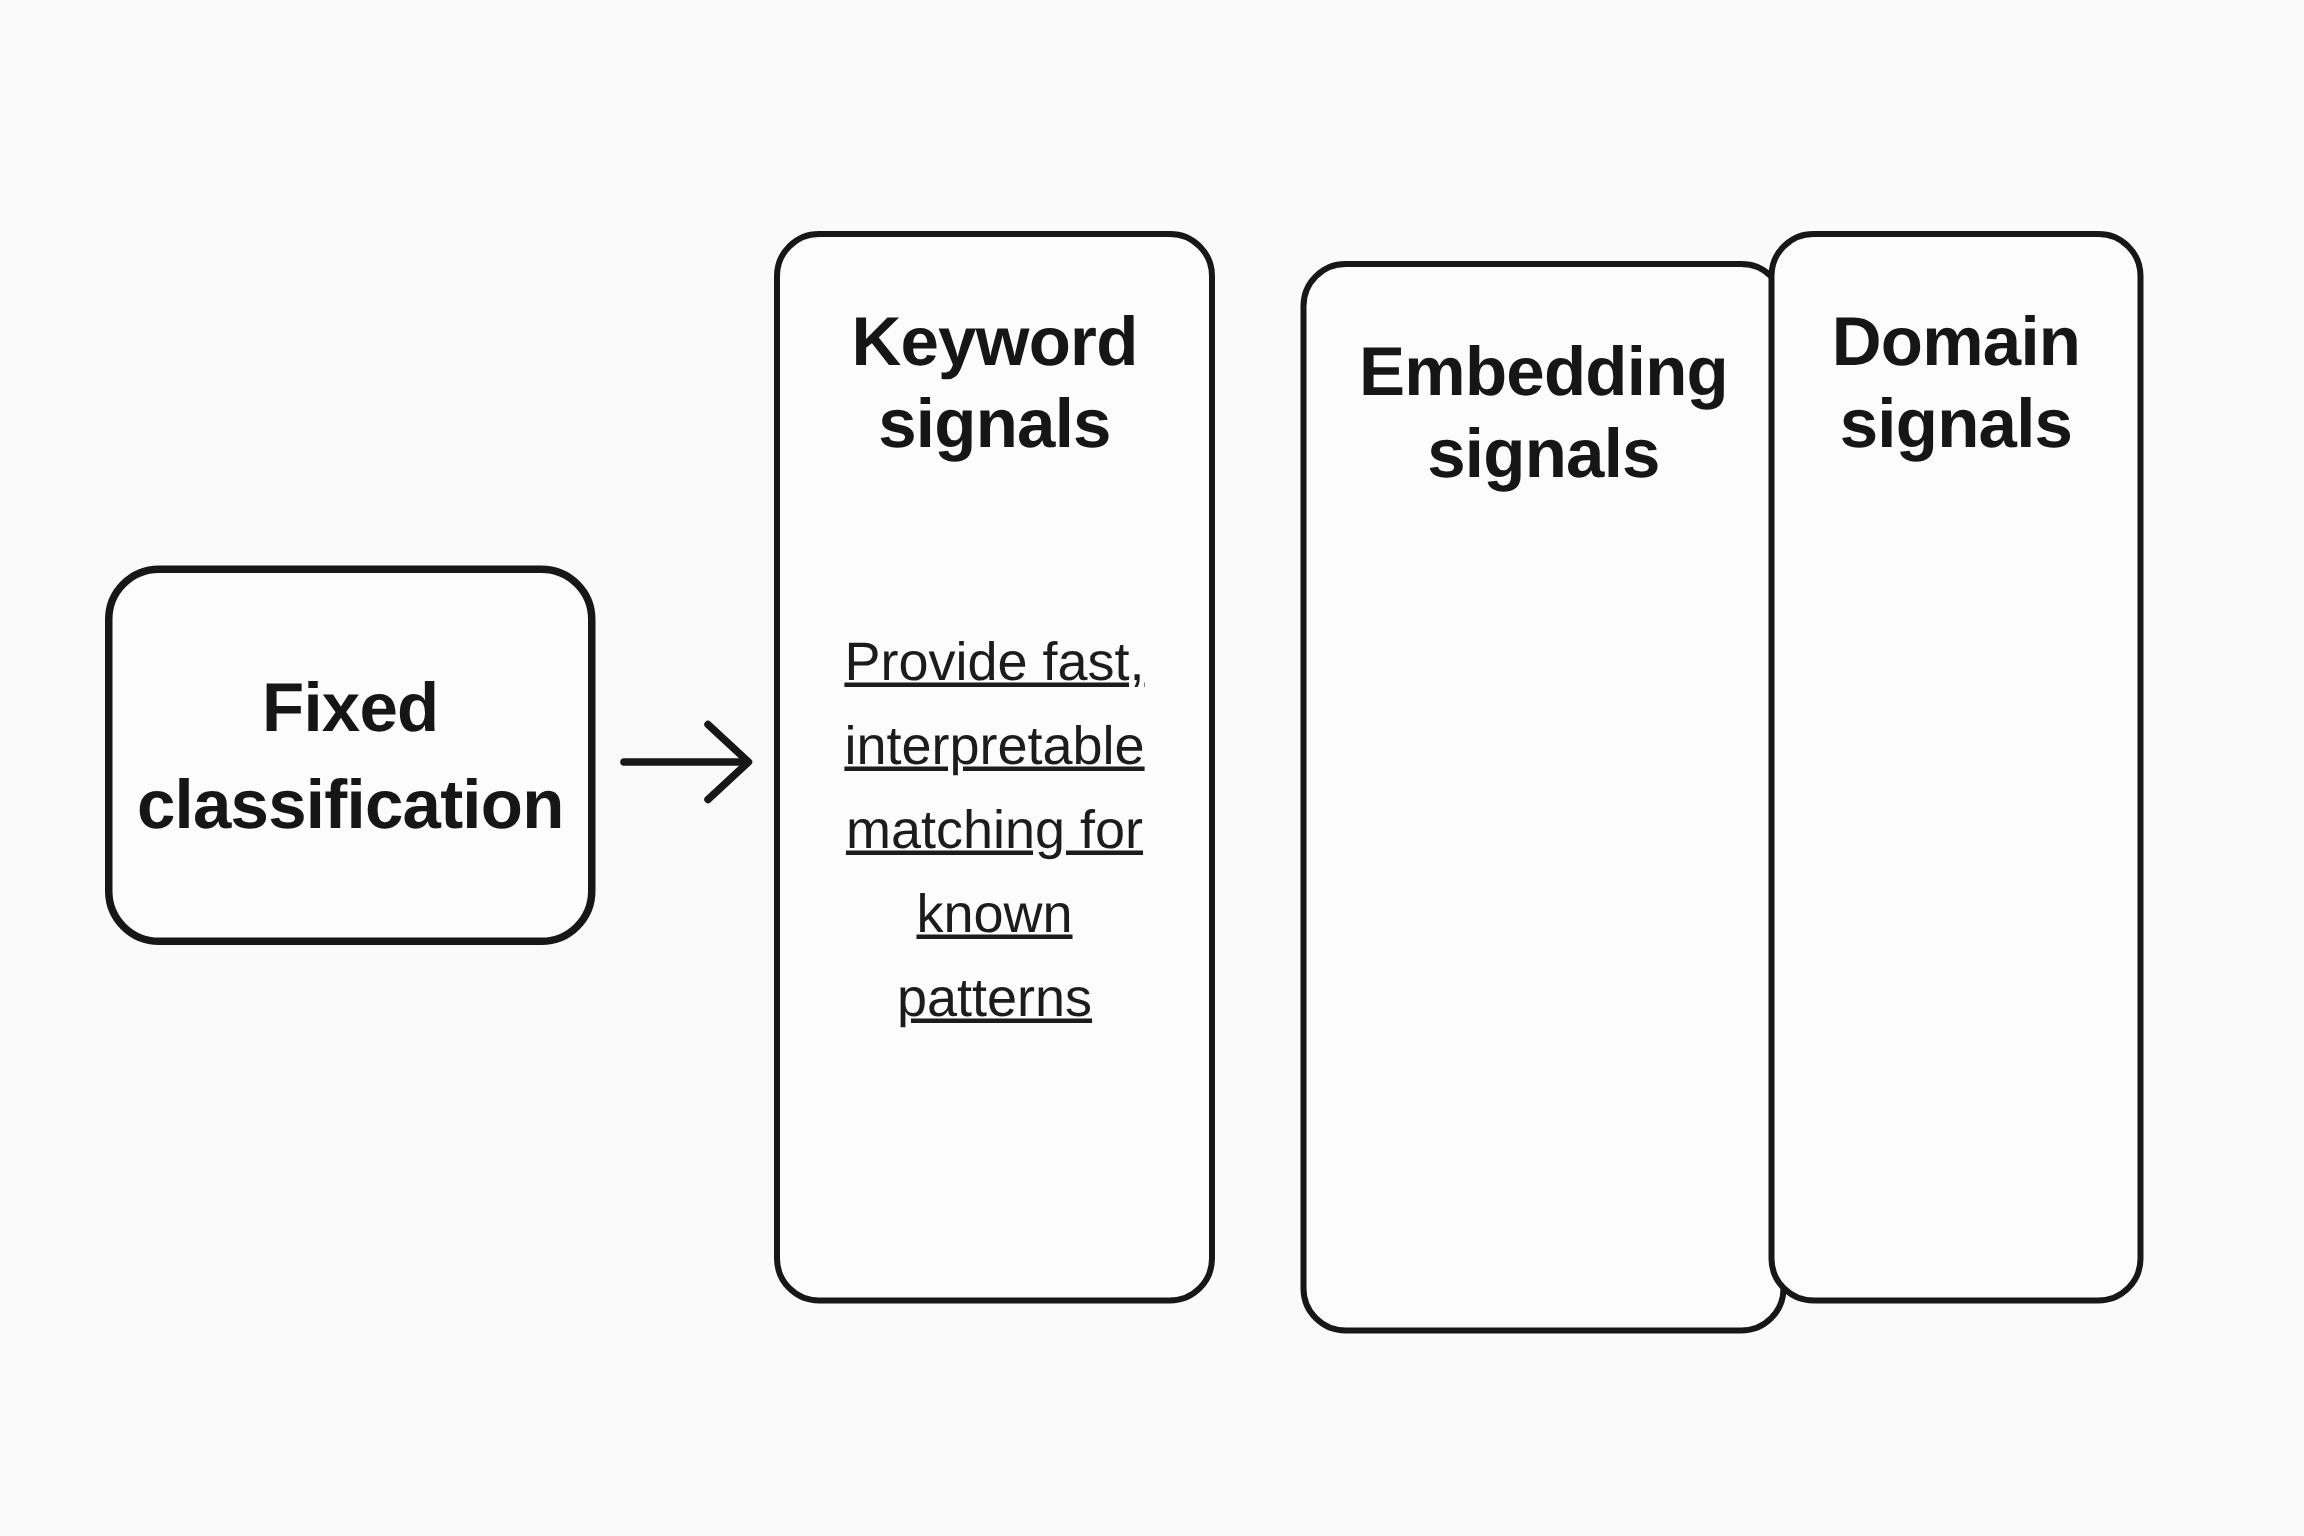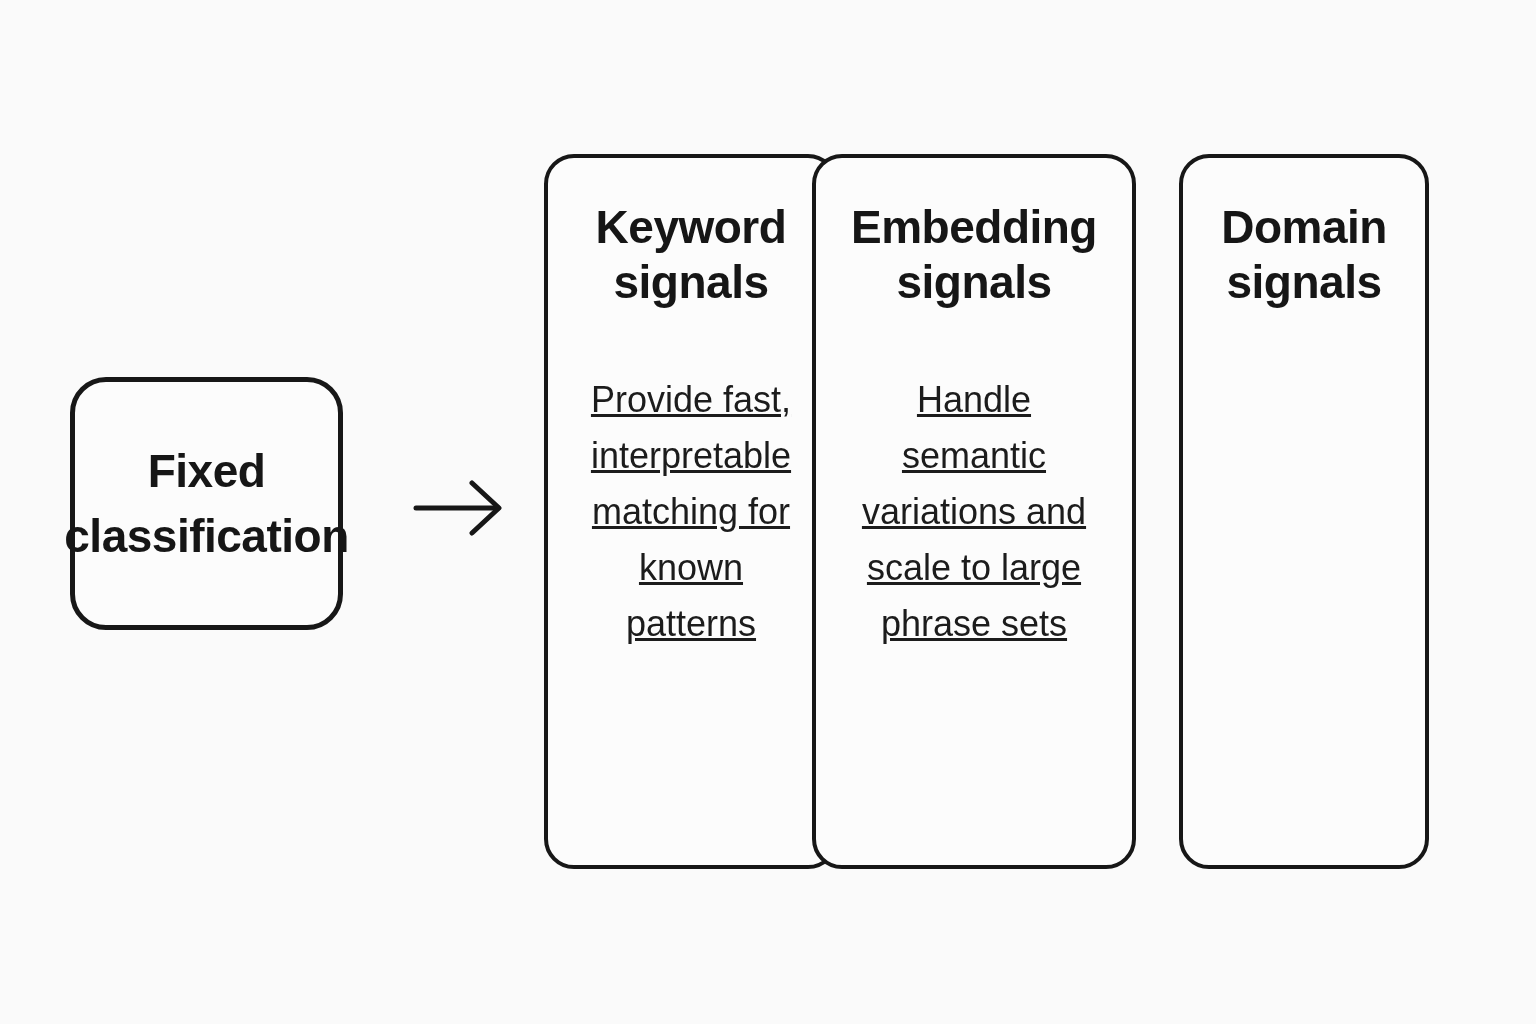--- a/index.html
+++ b/index.html
@@ -12,21 +12,21 @@
     height: 1024px;
     background: var(--bg, #fafafa);
     font-family: "Liberation Sans", sans-serif;
     color: var(--text, #161616);
     overflow: hidden;
   }
   .source-box {
     position: absolute;
     left: 70px;
     top: 377px;
-    width: 273px;
+    width: 327px;
     height: 253px;
     box-sizing: border-box;
     border: 5px solid var(--stroke, #171717);
     border-radius: 36px;
     background: var(--card-bg, #fcfcfc);
     display: flex;
     align-items: center;
     justify-content: center;
   }
   .source-label {
@@ -51,22 +51,22 @@
     height: 715px;
     box-sizing: border-box;
     border: 4px solid var(--stroke, #171717);
     border-radius: 30px;
     background: var(--card-bg, #fcfcfc);
     display: flex;
     flex-direction: column;
     align-items: center;
     padding: 42px 14px 0 14px;
   }
-  .card-1 { left: 544px; width: 294px; }
-  .card-2 { left: 812px; width: 324px; }
+  .card-1 { left: 516px; width: 294px; gap: 41px; }
+  .card-2 { left: 867px; width: 324px; margin-top: 20px; }
   .card-3 { left: 1179px; width: 250px; }
   .card-title {
     margin: 0;
     font-size: 46px;
     font-weight: 600;
     line-height: 1.2;
     letter-spacing: -0.5px;
     text-align: center;
     white-space: pre-line;
     color: var(--text, #161616);
@@ -103,25 +103,20 @@
     <div class="card-body">Provide fast,
 interpretable
 matching for
 known
 patterns</div>
   </div>
 
   <div class="card card-2">
     <h2 class="card-title">Embedding
 signals</h2>
-    <div class="card-body">Handle
-semantic
-variations and
-scale to large
-phrase sets</div>
   </div>
 
   <div class="card card-3">
     <h2 class="card-title">Domain
 signals</h2>
   </div>
 
 </div>
 
 </body></html>

